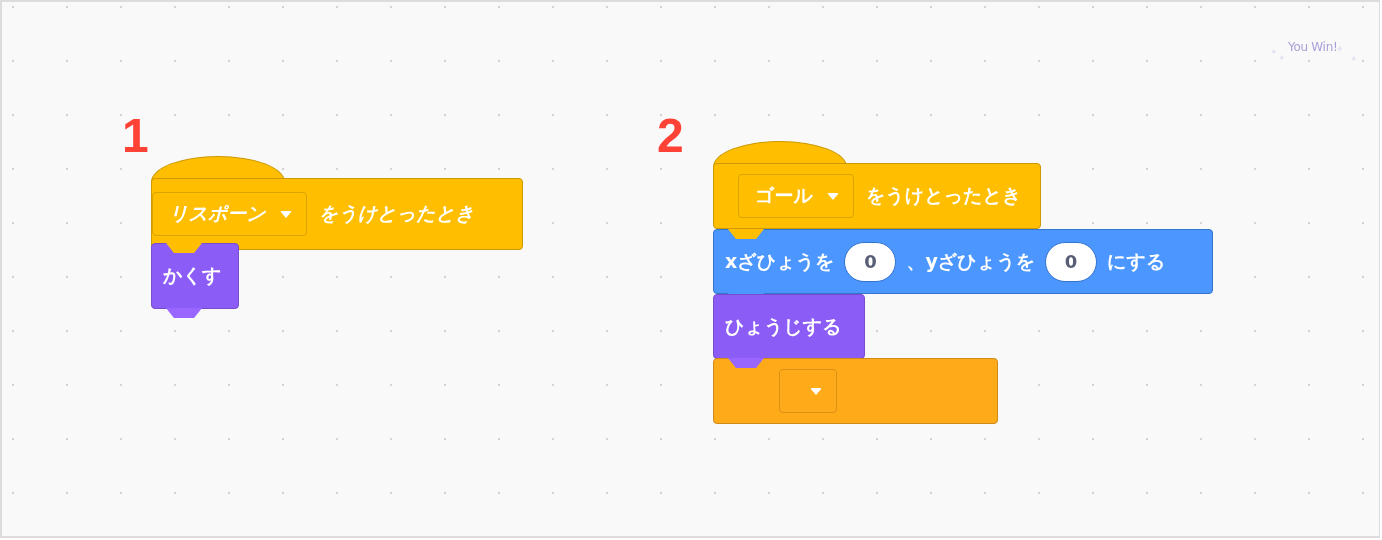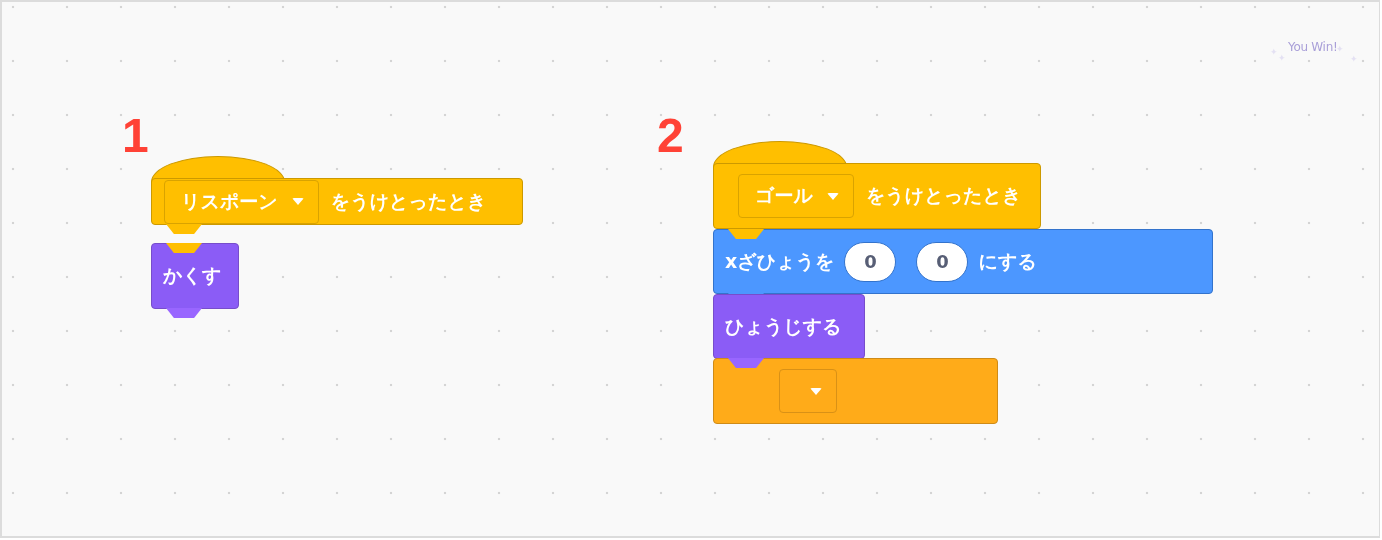--- a/index.html
+++ b/index.html
@@ -73,21 +73,21 @@
 
 <span class="sparkle" style="left:1270px;top:48px;">✦</span>
 <span class="sparkle" style="left:1278px;top:54px;">✦</span>
 <div class="you-win">You Win!</div>
 <span class="sparkle" style="left:1336px;top:45px;">✦</span>
 <span class="sparkle" style="left:1350px;top:55px;">✦</span>
 
 <div class="label-num" style="left:122px;top:112px;">1</div>
 
 <div class="hat-cap" style="left:151px;top:156px;width:134px;height:26px;"></div>
-<div class="block hat-event" style="left:151px;top:178px;width:372px;height:47px;padding-left:12px;">
+<div class="block hat-event" style="left:151px;top:178px;width:372px;height:72px;font-style:italic;">
   <span class="dropdown">
     <span>リスポーン</span>
     <span class="caret"></span>
   </span>
   <span>をうけとったとき</span>
   <div class="notch-bottom" style="background:#ffbf00;"></div>
 </div>
 <div class="block looks" style="left:151px;top:243px;width:88px;height:66px;padding-left:11px;">
   <span>かくす</span>
   <div class="notch-top" style="background:#ffbf00;"></div>
@@ -102,20 +102,21 @@
     <span>ゴール</span>
     <span class="caret"></span>
   </span>
   <span>をうけとったとき</span>
 </div>
 
 <div class="block motion" style="left:713px;top:229px;width:500px;height:65px;padding-left:11px;">
   <div class="notch-top" style="background:#ffbf00;"></div>
   <span>xざひょうを</span>
   <span class="num-input">0</span>
+  <span>、yざひょうを</span>
   <span class="num-input">0</span>
   <span>にする</span>
   <div class="notch-bottom" style="background:#4c97ff;"></div>
 </div>
 
 <div class="block looks" style="left:713px;top:294px;width:152px;height:65px;padding-left:11px;">
   <span>ひょうじする</span>
   <div class="notch-bottom" style="background:#9966ff;"></div>
 </div>
 

